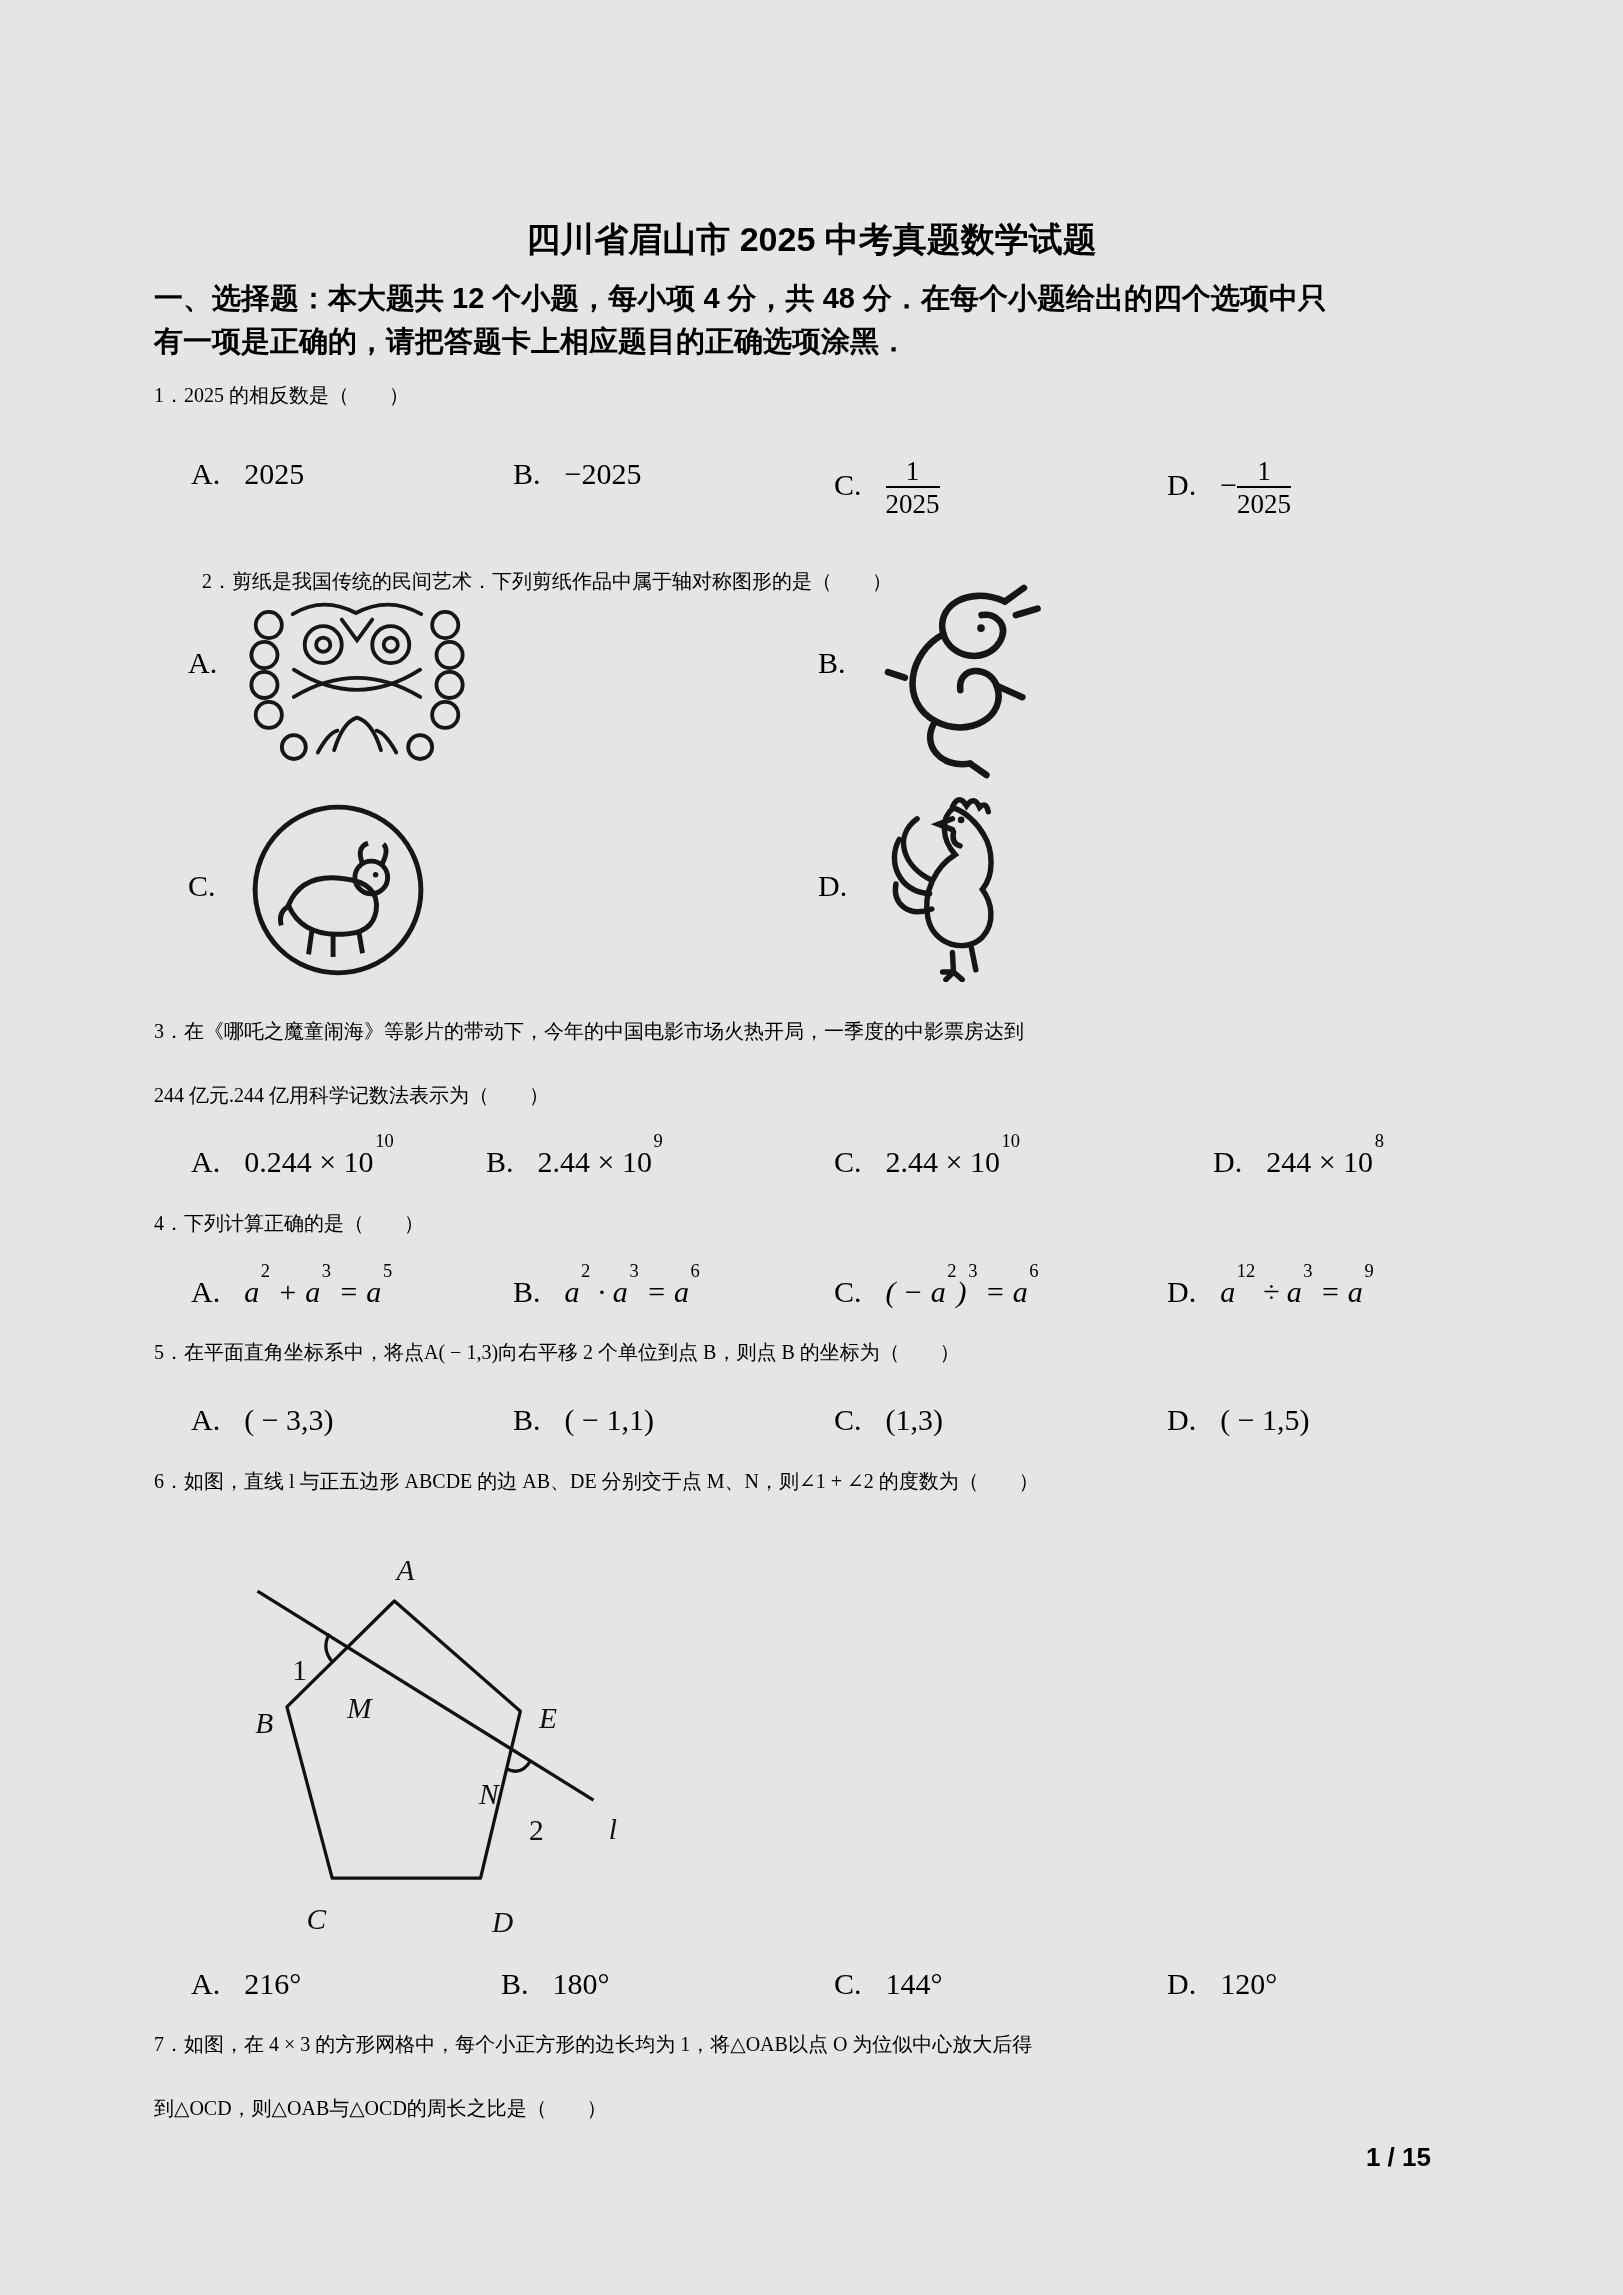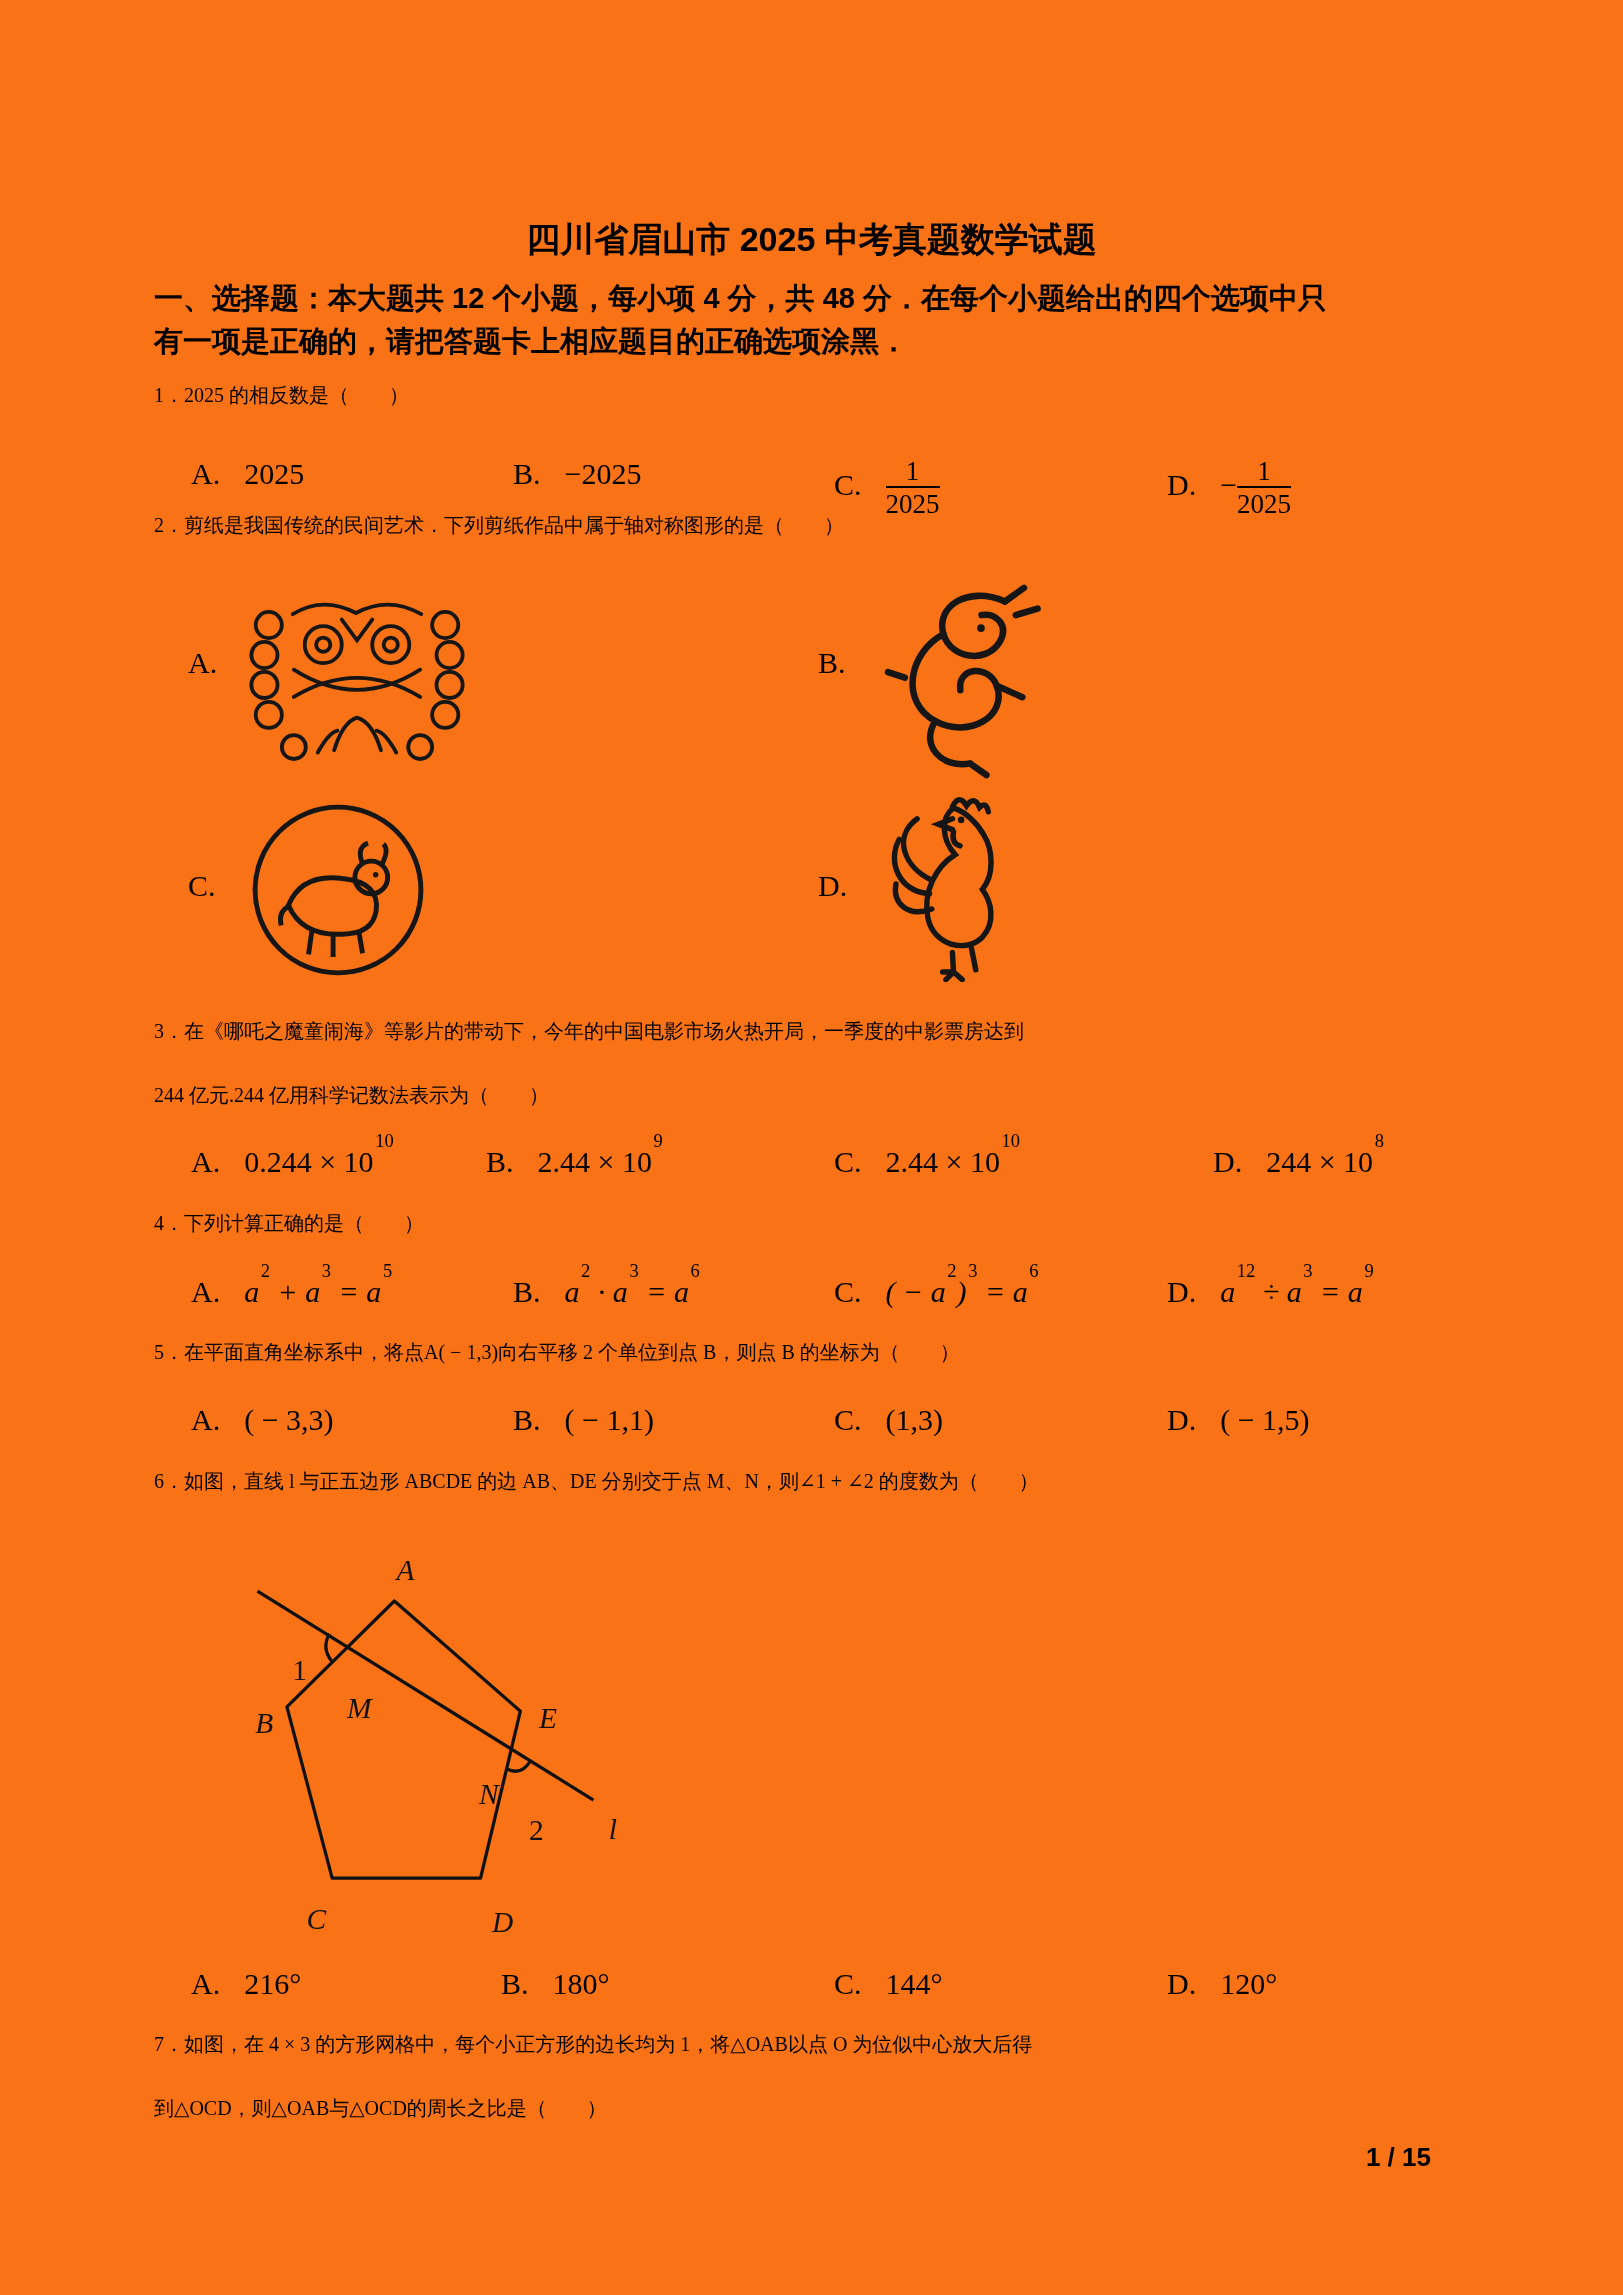--- a/index.html
+++ b/index.html
@@ -1,17 +1,17 @@
 <!DOCTYPE html>
 <html style="font-size:8.7px"><head>
 <meta charset="utf-8">
 <style>
   html,body{margin:0;padding:0;background:#888;}
   .page{
-    position:relative;width:1623px;height:2295px;background:#f97316;color:#000;
+    position:relative;width:1623px;height:2295px;background:#e5e5e5;color:#000;
     font-family:"Liberation Serif","DejaVu Serif",serif;overflow:hidden;
   }
   .abs{position:absolute;white-space:nowrap;}
   .title{
     left:0;top:217px;width:100%;text-align:center;
     font-size:34px;font-weight:bold;
     font-family:"Liberation Sans","DejaVu Sans",sans-serif;
   }
   .section-line{
     left:154px;font-size:29px;font-weight:bold;line-height:1.15;
@@ -50,21 +50,21 @@
   <div class="abs opt" style="left:513px;top:457px;">
     <span class="lbl">B.</span><span>−2025</span>
   </div>
   <div class="abs opt" style="left:834px;top:457px;">
     <span class="lbl">C.</span><span class="frac"><span class="num">1</span><span class="den">2025</span></span>
   </div>
   <div class="abs opt" style="left:1167px;top:457px;">
     <span class="lbl">D.</span><span>−</span><span class="frac"><span class="num">1</span><span class="den">2025</span></span>
   </div>
 
-  <div class="abs stem" style="top:512px;">2．剪纸是我国传统的民间艺术．下列剪纸作品中属于轴对称图形的是（　　）</div>
+  <div class="abs stem" style="top:568px;margin-left:48px;">2．剪纸是我国传统的民间艺术．下列剪纸作品中属于轴对称图形的是（　　）</div>
 
   <div class="abs fig-label" style="left:188px;top:646px;">A.</div>
   <svg class="abs" style="left:248px;top:588px;" width="218" height="177" viewBox="0 0 400 325">
     <g fill="none" stroke="#161616" stroke-width="7" stroke-linecap="round">
       <circle cx="38" cy="68" r="24"></circle>
         <circle cx="30" cy="123" r="24"></circle>
         <circle cx="30" cy="178" r="24"></circle>
         <circle cx="38" cy="233" r="24"></circle>
       <circle cx="362" cy="68" r="24"></circle>
         <circle cx="370" cy="123" r="24"></circle>

